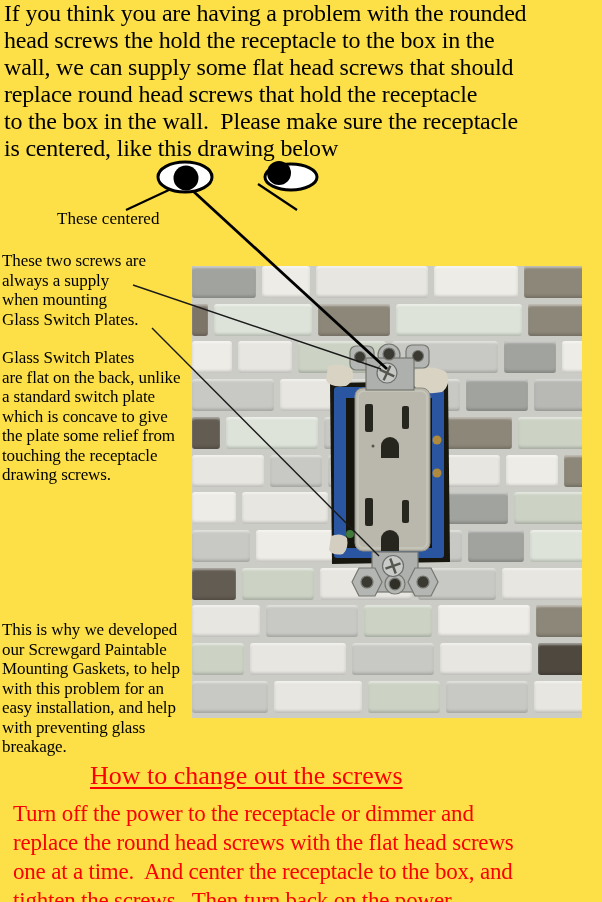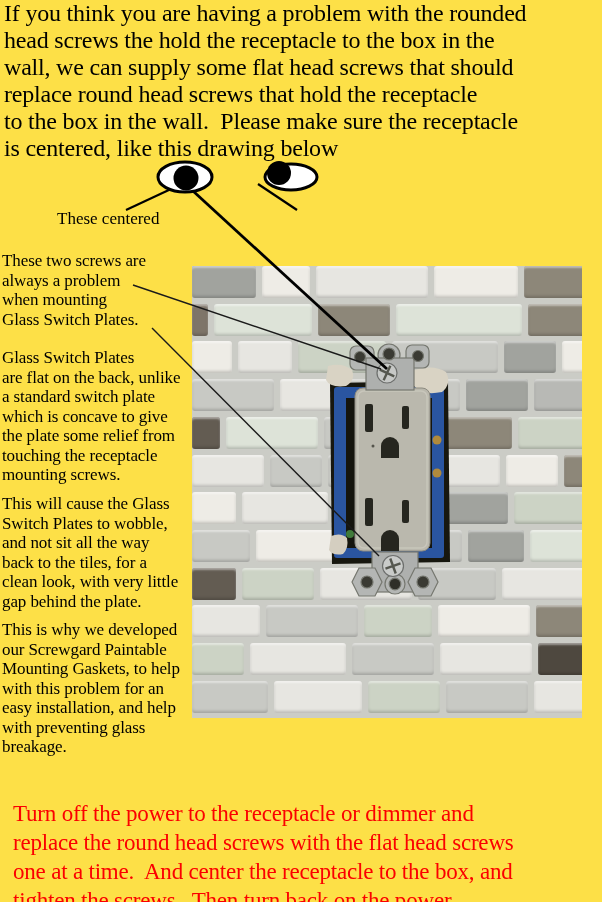--- a/index.html
+++ b/index.html
@@ -50,36 +50,30 @@
   <div class="intro pre">If you think you are having a problem with the rounded
 head screws the hold the receptacle to the box in the
 wall, we can supply some flat head screws that should
 replace round head screws that hold the receptacle
 to the box in the wall.  Please make sure the receptacle
 is centered, like this drawing below</div>
 
   <div class="diag-label label-centered">These centered</div>
 
   <div class="sidebar-para p1 pre">These two screws are
-always a problem
+always a supply
 when mounting
 Glass Switch Plates.</div>
   <div class="sidebar-para p2 pre">Glass Switch Plates
 are flat on the back, unlike
 a standard switch plate
 which is concave to give
 the plate some relief from
 touching the receptacle
-mounting screws.</div>
-  <div class="sidebar-para p3 pre">This will cause the Glass
-Switch Plates to wobble,
-and not sit all the way
-back to the tiles, for a
-clean look, with very little
-gap behind the plate.</div>
+drawing screws.</div>
   <div class="sidebar-para p4 pre">This is why we developed
 our Screwgard Paintable
 Mounting Gaskets, to help
 with this problem for an
 easy installation, and help
 with preventing glass
 breakage.</div>
 
   <div class="photo" style="background: rgb(203, 204, 198);">
     <div id="tiles">
@@ -237,18 +231,19 @@
       <ellipse cx="291" cy="177" rx="26" ry="13" fill="#ffffff" stroke="#000000" stroke-width="3"></ellipse>
       <circle cx="279" cy="173" r="12" fill="#000000"></circle>
     </g>
     <line x1="171" y1="189" x2="126" y2="210" stroke="#000000" stroke-width="2.2"></line>
     <line x1="258" y1="184" x2="297" y2="210" stroke="#000000" stroke-width="2.2"></line>
     <line x1="193" y1="191" x2="387" y2="369" stroke="#000000" stroke-width="2.8"></line>
     <line x1="133" y1="285" x2="381" y2="369" stroke="#1a1a1a" stroke-width="1.4"></line>
     <line x1="152" y1="328" x2="379" y2="556" stroke="#1a1a1a" stroke-width="1.4"></line>
   </svg>
 
+  <div class="howto-heading" style="color: rgb(251, 0, 0);">How to change out the screws</div>
   <div class="howto-body pre" style="color: rgb(251, 0, 0);">Turn off the power to the receptacle or dimmer and
 replace the round head screws with the flat head screws
 one at a time.  And center the receptacle to the box, and
 tighten the screws.  Then turn back on the power.</div>
 
 </div>
 
 </body></html>

